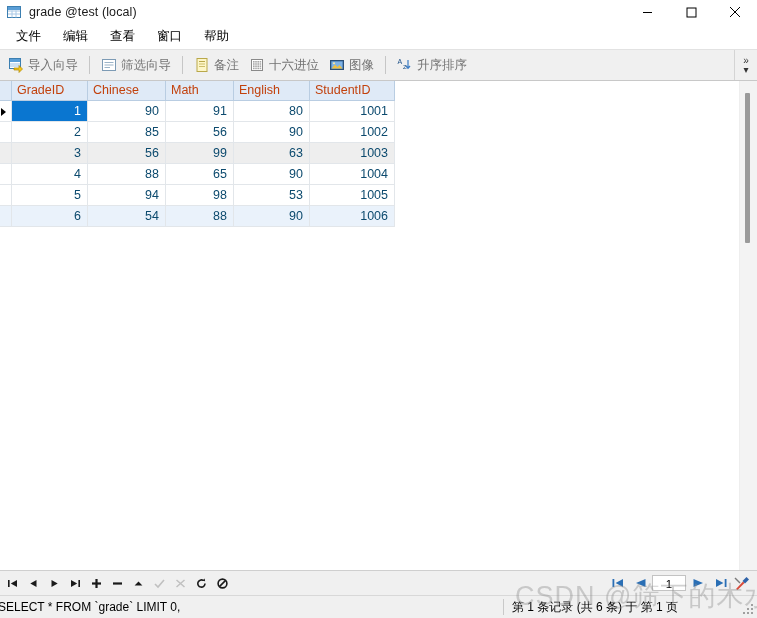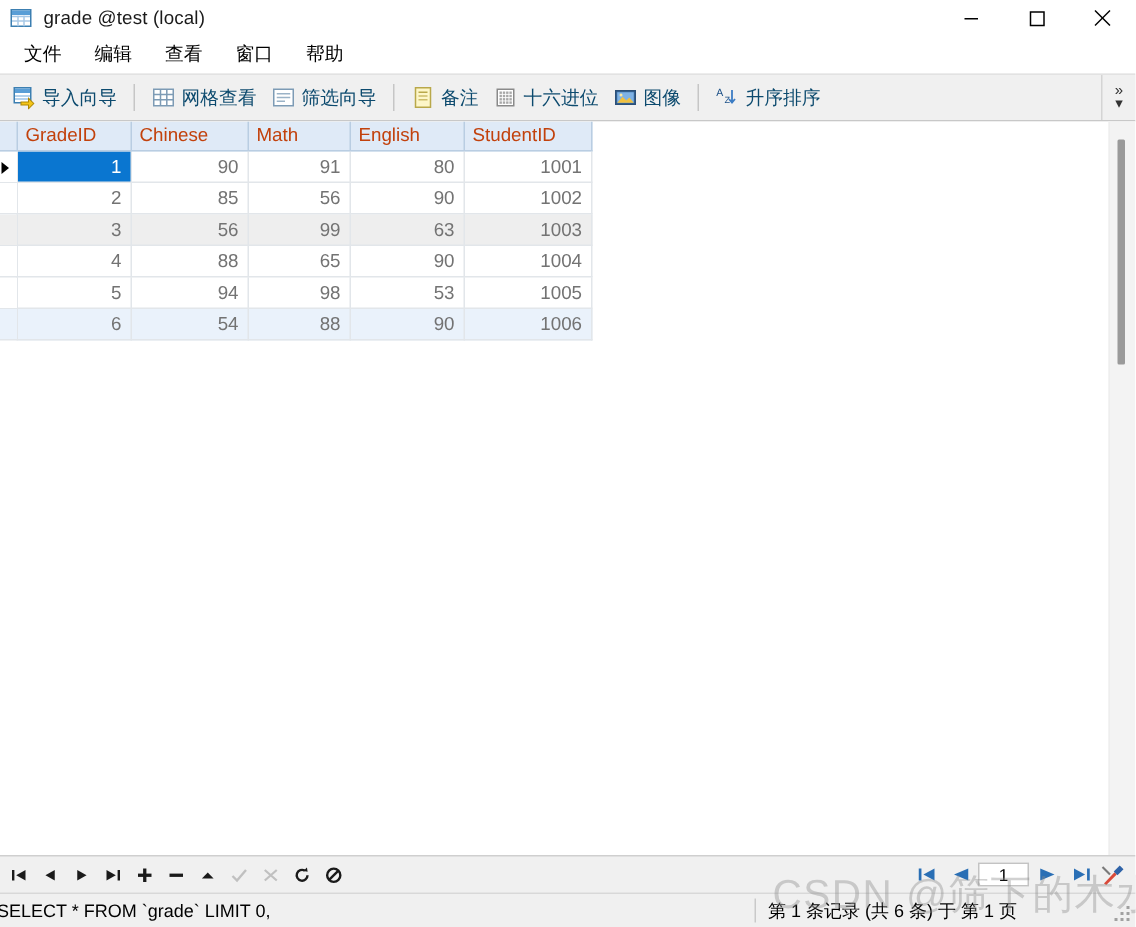--- a/index.html
+++ b/index.html
@@ -91,21 +91,21 @@
     position: relative;
     padding-left: 3px;
   }
   .tb-btn {
     display: flex;
     align-items: center;
     height: 24px;
     padding: 0 5px;
     white-space: nowrap;
     font-size: 12.5px;
-    color: #0c4a6e;
+    color: #737373;
     text-align: center;
   }
   .tb-btn .ico {
     width: 16px;
     height: 16px;
     margin-right: 4px;
     flex: 0 0 auto;
     position: relative;
   }
   .tb-sep {
@@ -155,21 +155,21 @@
     color: #c2410c;
     box-sizing: border-box;
   }
   table.grid td {
     border-right: 1px solid #e2e6ea;
     border-bottom: 1px solid #e2e6ea;
     padding: 1px 6px 2px 5px;
     height: 21px;
     text-align: right;
     box-sizing: border-box;
-    color: #737373;
+    color: #0c4a6e;
   }
   .col-ind { width: 9px; min-width: 9px; }
   td.ind-cell {
     border-right: 1px solid #d3d3d3;
     background: #ffffff;
     padding: 0;
     text-align: center;
     position: relative;
   }
   th.ind-head {
@@ -367,32 +367,20 @@
           <path d="M6 11 L11 11 L11 8.5 L14.5 12 L11 15.5 L11 13 L6 13 Z" fill="#f5c518" stroke="#b08800" stroke-width="0.7"></path>
         </svg>
       </span>
       <span>导入向导</span>
     </div>
 
 
 
     <div class="tb-sep"></div>
 
-    <div class="tb-btn">
-      <span class="ico">
-        <svg width="16" height="16" viewBox="0 0 16 16">
-          <rect x="1.5" y="2.5" width="13" height="11" fill="#ffffff" stroke="#7d9bb5"></rect>
-          <line x1="1.5" y1="6" x2="14.5" y2="6" stroke="#7d9bb5"></line>
-          <line x1="1.5" y1="9.5" x2="14.5" y2="9.5" stroke="#7d9bb5"></line>
-          <line x1="6" y1="2.5" x2="6" y2="13.5" stroke="#7d9bb5"></line>
-          <line x1="10.2" y1="2.5" x2="10.2" y2="13.5" stroke="#7d9bb5"></line>
-        </svg>
-      </span>
-      <span>网格查看</span>
-    </div>
 
     <div class="tb-btn">
       <span class="ico">
         <svg width="16" height="16" viewBox="0 0 16 16">
           <rect x="1.5" y="2.5" width="13" height="11" fill="#ffffff" stroke="#7d9bb5"></rect>
           <line x1="3.5" y1="5.5" x2="12.5" y2="5.5" stroke="#9bb3c7"></line>
           <line x1="3.5" y1="8" x2="12.5" y2="8" stroke="#9bb3c7"></line>
           <line x1="3.5" y1="10.5" x2="9" y2="10.5" stroke="#9bb3c7"></line>
         </svg>
       </span>

